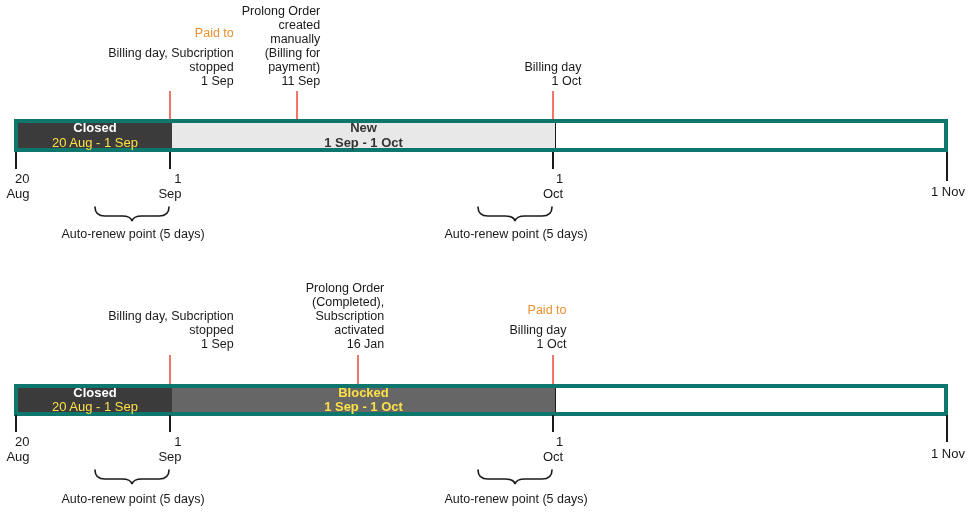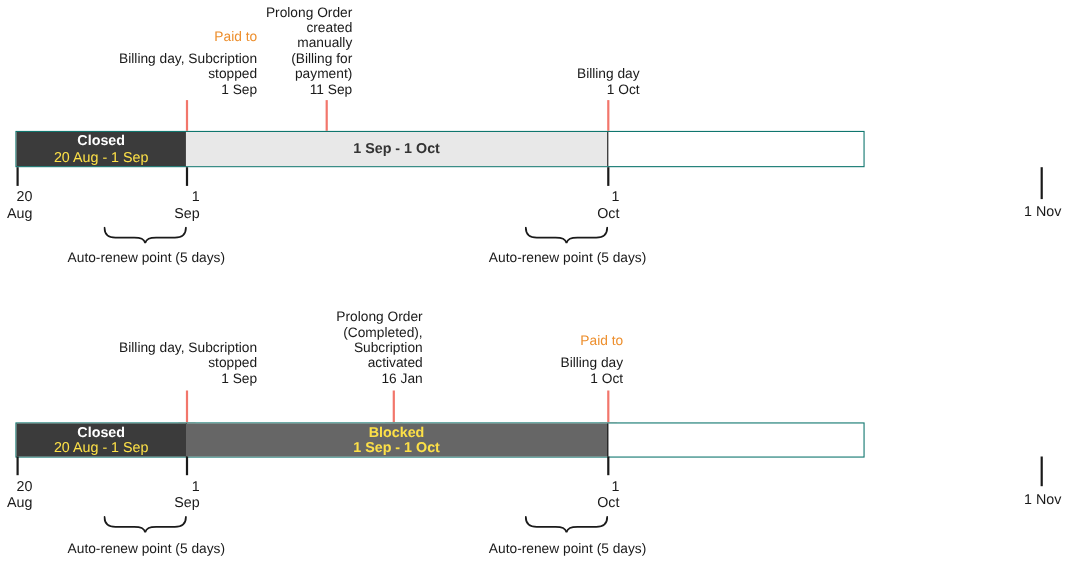--- a/index.html
+++ b/index.html
@@ -18,22 +18,22 @@
     position:absolute;width:16px;transform:translateX(-50%);
     display:flex;flex-direction:column;align-items:center;
   }
   .arrow-shaft{width:2px;background:#f2766b;}
   .arrow-head{
     width:0;height:0;border-left:8px solid transparent;
     border-right:8px solid transparent;border-top:13px solid #f2766b;
   }
   
   .bar{
-    position:absolute;left:14px;width:772px;background:#ffffff;
-    border:1px solid #0f766e;box-sizing:border-box;
+    position:absolute;left:14px;width:934px;background:#ffffff;
+    border:4px solid #0f766e;box-sizing:border-box;
   }
   .seg{
     position:absolute;top:0;bottom:0;display:flex;flex-direction:column;
     justify-content:center;text-align:center;overflow:visible;
   }
   .seg-closed{left:0;width:154px;background:#3b3b3b;border-right:1px solid #1a1a1a;}
   .seg-mid{left:154px;width:383px;border-right:1px solid #1a1a1a;}
   .seg-new{background:#e8e8e8;}
   .seg-blocked{background:#666666;}
   .seg-title{font-weight:bold;font-size:13px;line-height:14.5px;}
@@ -91,20 +91,21 @@
     <div class="arrow-shaft" style="height:28px;"></div>
     <div class="arrow-head"></div>
   </div>
 
   <div class="bar" style="top:119px;height:33px;">
     <div class="seg seg-closed">
       <div class="seg-title">Closed</div>
       <div class="seg-dates">20 Aug - 1 Sep</div>
     </div>
     <div class="seg seg-mid seg-new">
+      <div class="seg-title">New</div>
       <div class="seg-dates">1 Sep - 1 Oct</div>
     </div>
   </div>
 
   <div class="tick" style="left:15px;top:152px;height:17px;"></div>
   <div class="tick" style="left:169px;top:152px;height:17px;"></div>
   <div class="tick" style="left:552px;top:152px;height:17px;"></div>
   <div class="tick" style="left:946px;top:152px;height:29px;"></div>
 
   <div class="tick-label" style="left:18px;top:171px;">
@@ -133,21 +134,21 @@
   <div class="brace-label" style="left:516px;top:227px;">Auto-renew point (5 days)</div>
 
   <div class="anno" style="left:171px;bottom:161px;">
     <div>Billing day, Subcription</div>
     <div>stopped</div>
     <div>1 Sep</div>
   </div>
   <div class="anno" style="left:345px;bottom:161px;">
     <div>Prolong Order</div>
     <div>(Completed),</div>
-    <div>Subcription</div>
+    <div>Subscription</div>
     <div>activated</div>
     <div>16 Jan</div>
   </div>
   <div class="anno" style="left:538px;bottom:161px;">
     <div class="hl">Paid to</div>
     <div>Billing day</div>
     <div>1 Oct</div>
   </div>
 
   <div class="arrow" style="left:170px;top:355px;">

